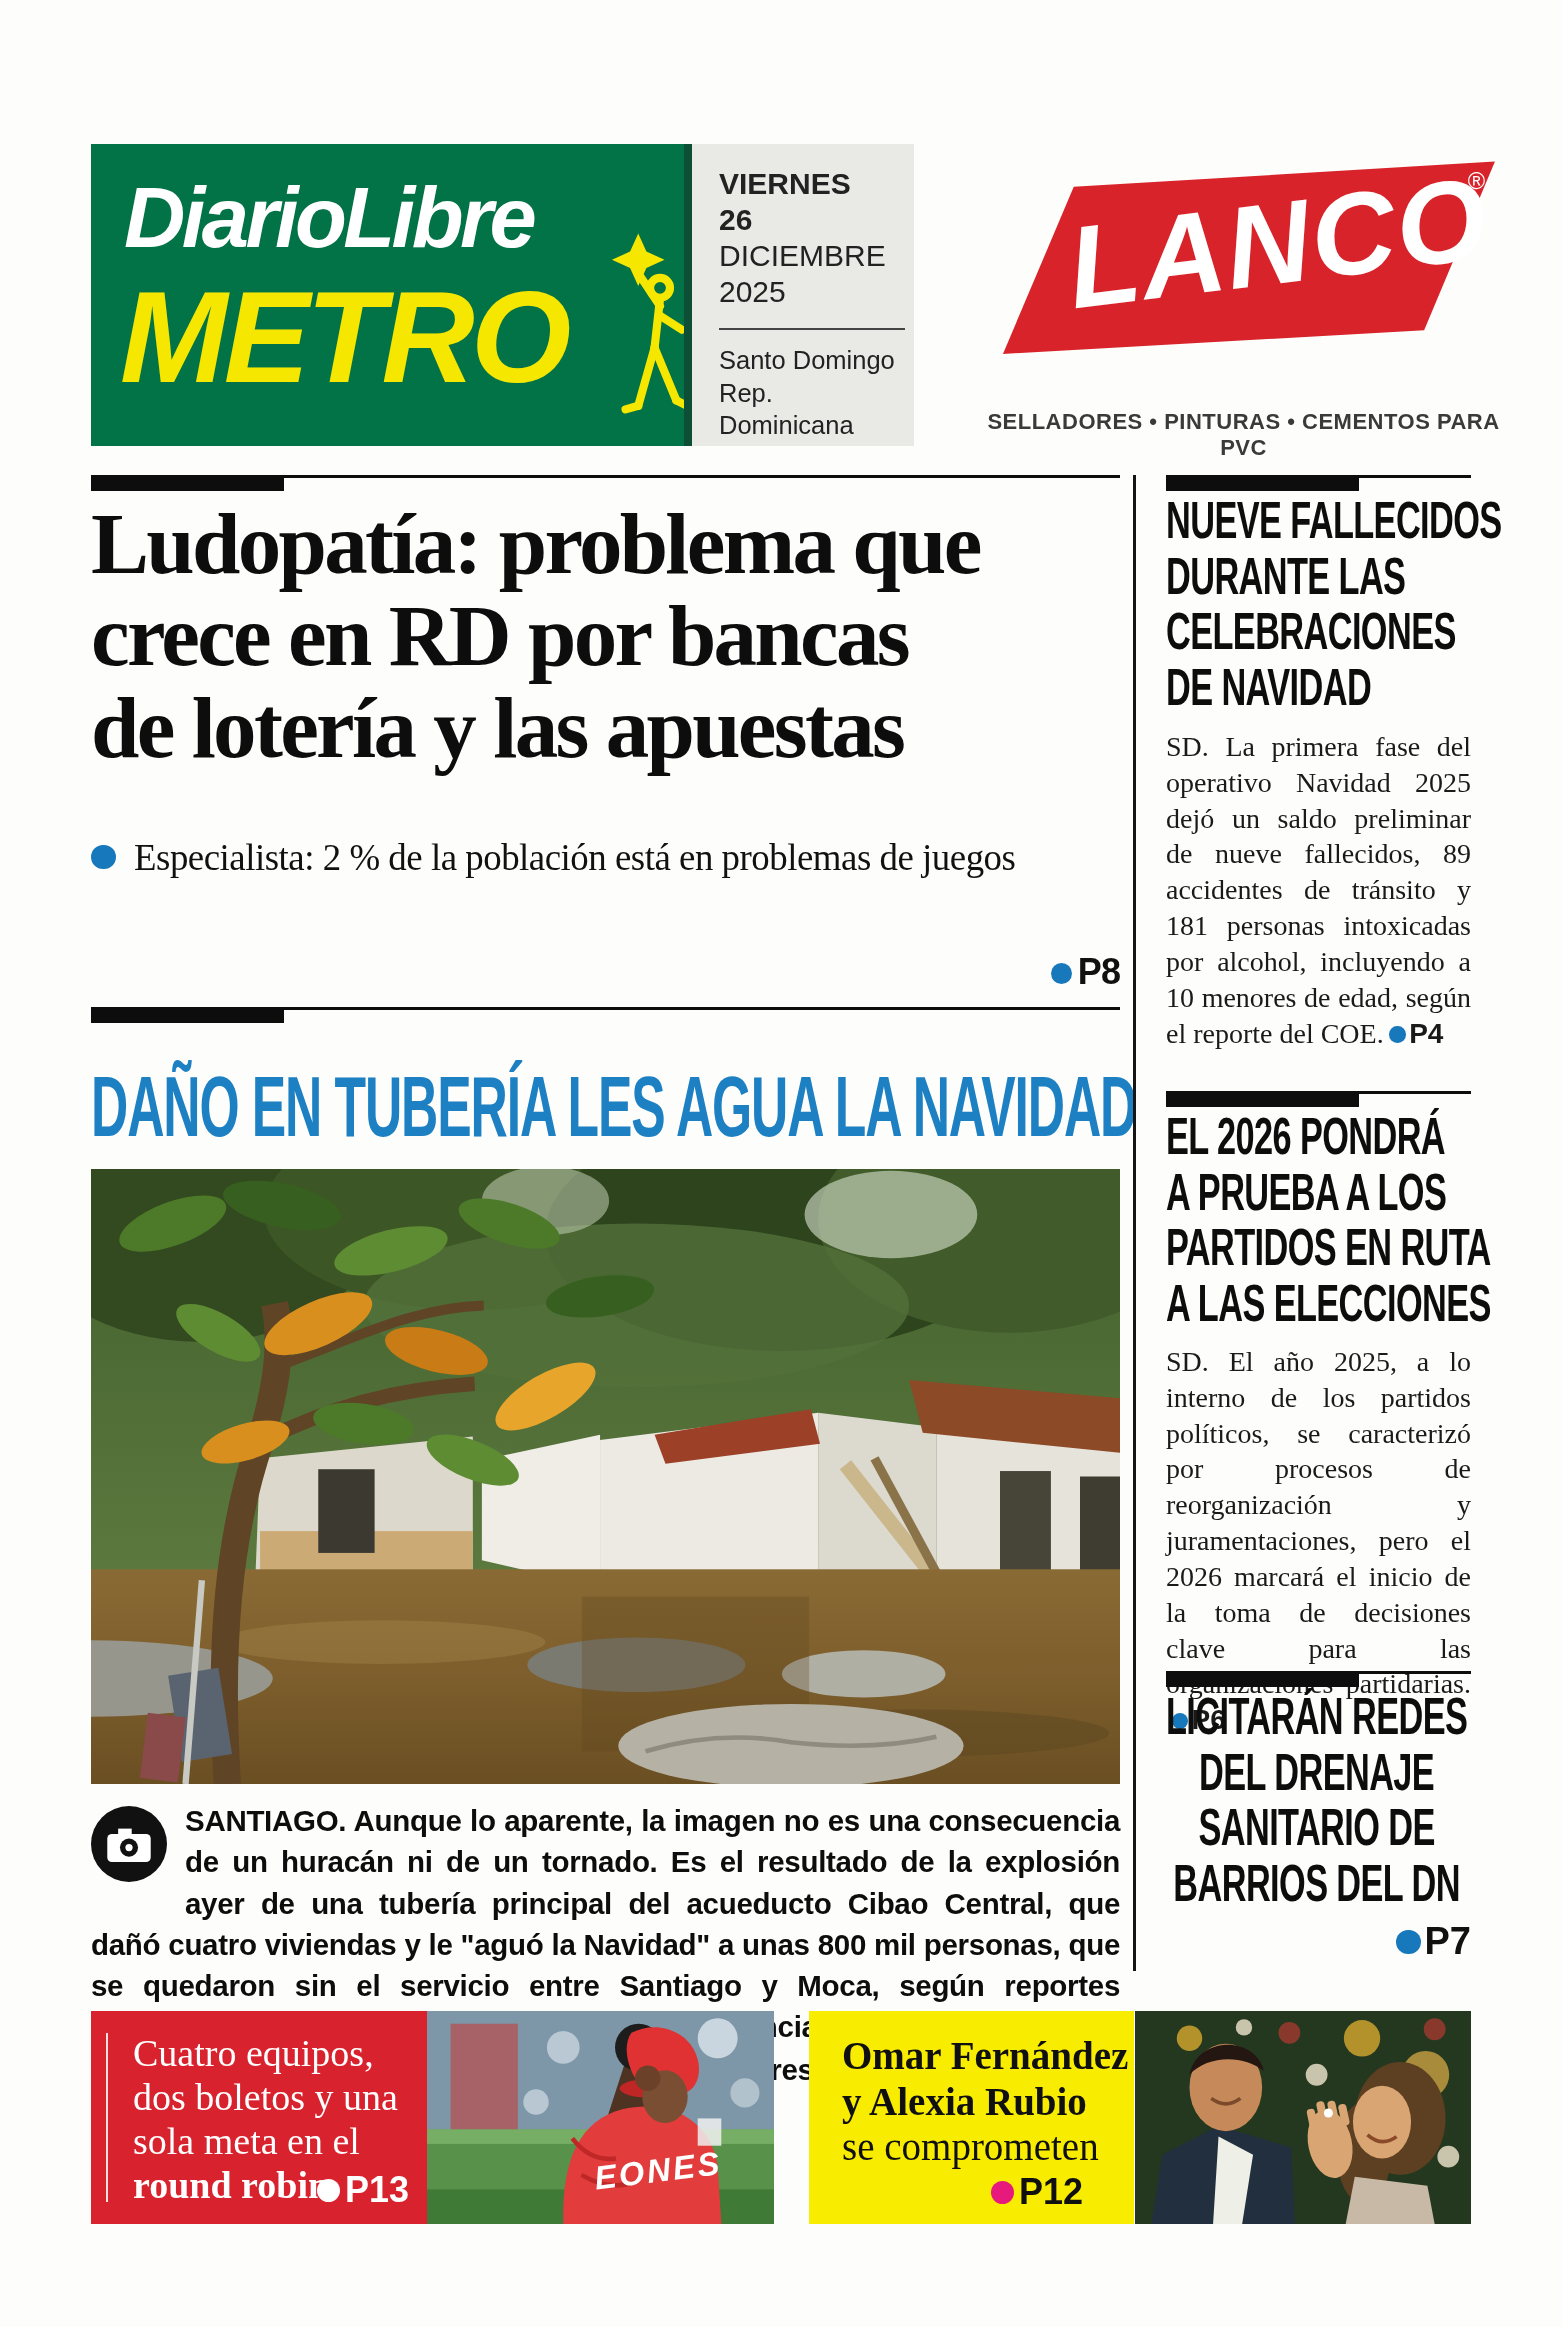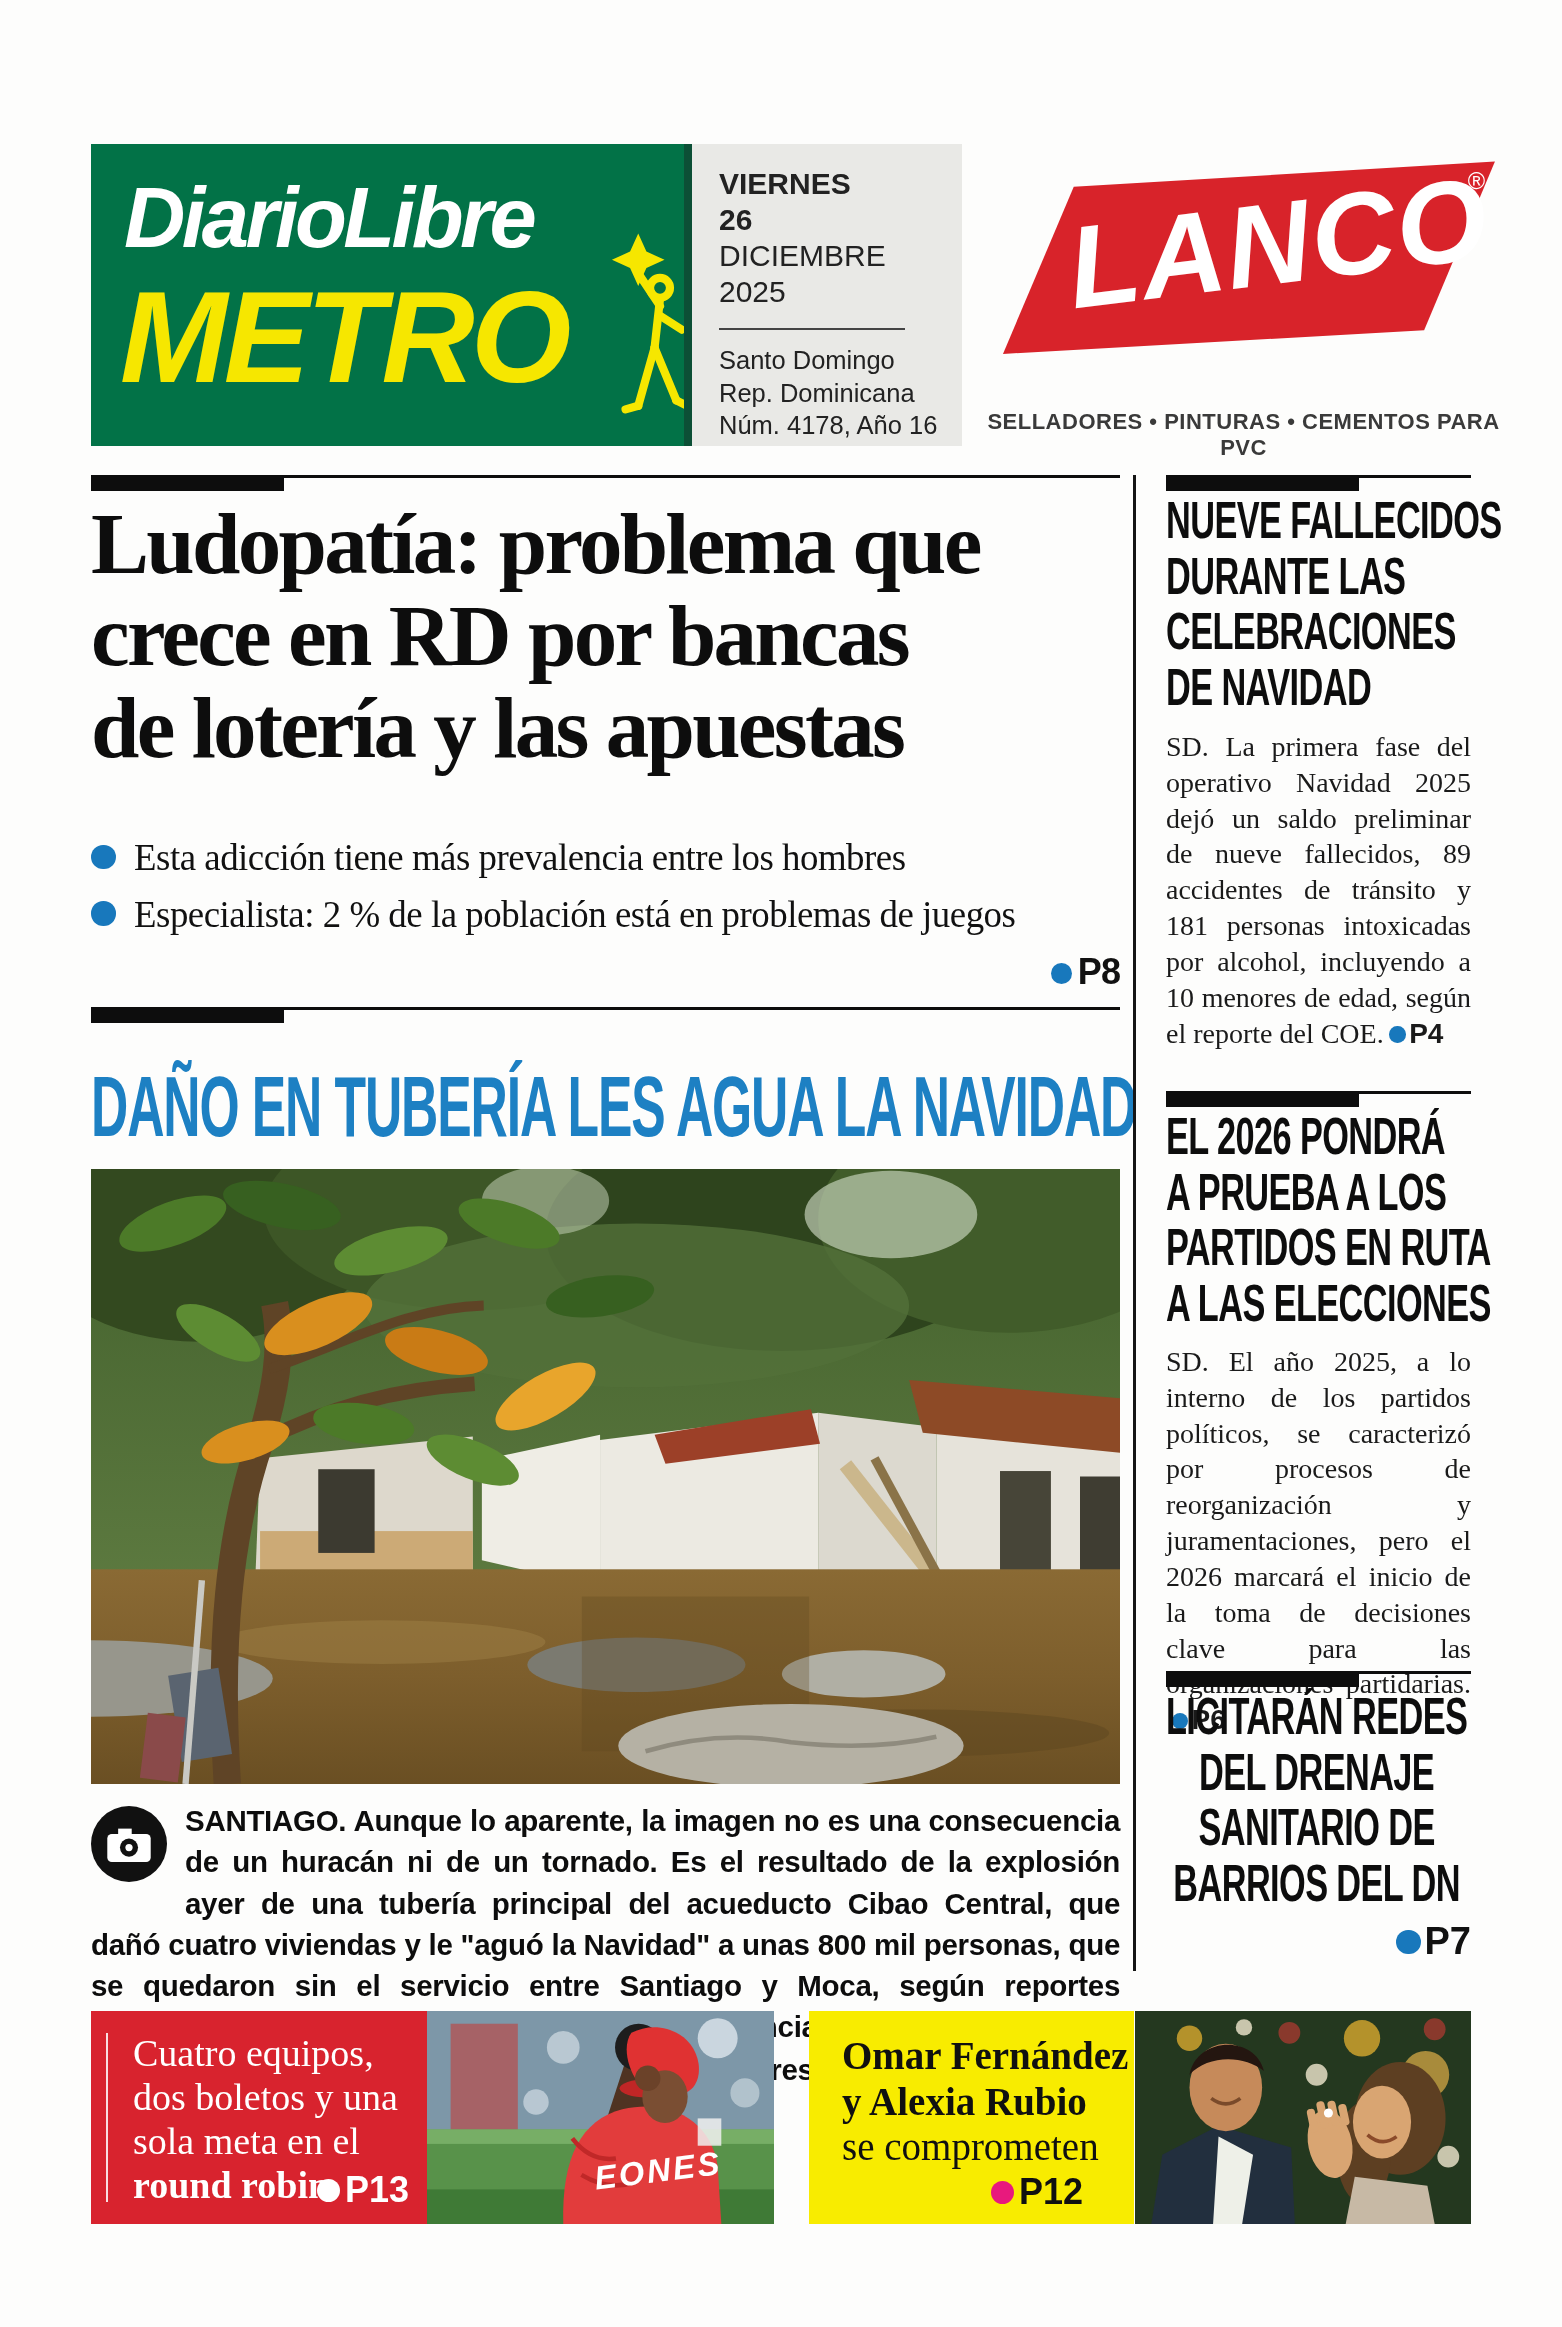--- a/index.html
+++ b/index.html
@@ -7,21 +7,21 @@
         font-family:"Liberation Sans",sans-serif;color:#111;}
   .abs{position:absolute;}
   .serif{font-family:"Liberation Serif",serif;}
   .nowrap{white-space:nowrap;}
   .sq{display:inline-block;transform-origin:left top;}
   .dot{display:inline-block;border-radius:50%;vertical-align:baseline;}
   
   .logo-box{left:91px;top:144px;width:634px;height:302px;background:#027247;font-style:italic;}
   .brand-top{left:33px;top:31px;font-weight:bold;font-size:85px;line-height:1;color:#fff;letter-spacing:-3.6px;}
   .brand-bottom{left:29px;top:129px;font-weight:bold;font-size:129px;line-height:1;color:#f6e700;letter-spacing:-3.6px;}
-  .date-box{left:684px;top:144px;width:278px;height:302px;background:#e9e9e6;border-left:8.2px solid #0c4f36;
+  .date-box{left:684px;top:144px;width:230px;height:302px;background:#e9e9e6;border-left:8.2px solid #0c4f36;
             box-sizing:border-box;padding:22px 0 0 27px;overflow:hidden;color:#222;}
   .date-line{font-size:30px;line-height:1.2;}
   .date-bold{font-weight:bold;}
   .date-rule{width:186px;height:1.8px;background:#444;margin:18px 0 14.5px 0;}
   .addr-line{font-size:25.5px;line-height:1.27;}
   .addr-bold{font-weight:bold;}
   .lanco{left:986px;top:156px;width:515px;height:289px;}
   .lanco-tag{left:0;top:253px;width:515px;font-size:22px;font-weight:bold;letter-spacing:0.5px;color:#3a3a3a;text-align:center;}
   
   .kick{border-top:3.6px solid #0d0d0d;}
@@ -110,24 +110,20 @@
       <div class="bar"></div>
     </div>
 
   <div class="abs" style="left:91px;top:498px;width:1029px;">
     <div class="lead-hl serif nowrap">Ludopatía: problema que</div>
     <div class="lead-hl serif nowrap">crece en RD por bancas</div>
     <div class="lead-hl serif nowrap">de lotería y las apuestas</div>
   </div>
 
   <div class="abs" style="left:91px;top:835px;width:1029px;">
-    <div class="bullet-row">
-      <span class="bullet-dot"></span>
-      <span class="bullet-text serif">Esta adicción tiene más prevalencia entre los hombres</span>
-    </div>
     <div class="bullet-row">
       <span class="bullet-dot"></span>
       <span class="bullet-text serif">Especialista: 2 % de la población está en problemas de juegos</span>
     </div>
   </div>
 
   <div class="abs pref" style="left:91px;top:951px;width:1029px;text-align:right;">
     <span class="dot"></span><b>P8</b>
   </div>
 

